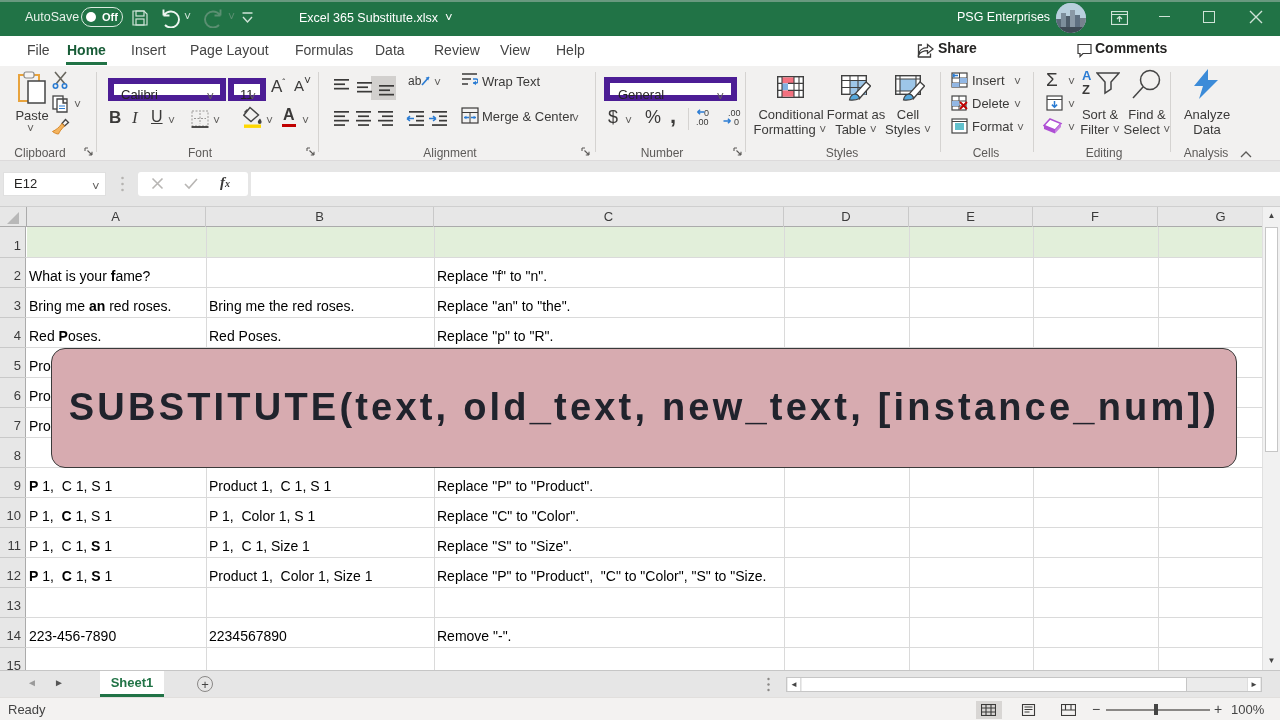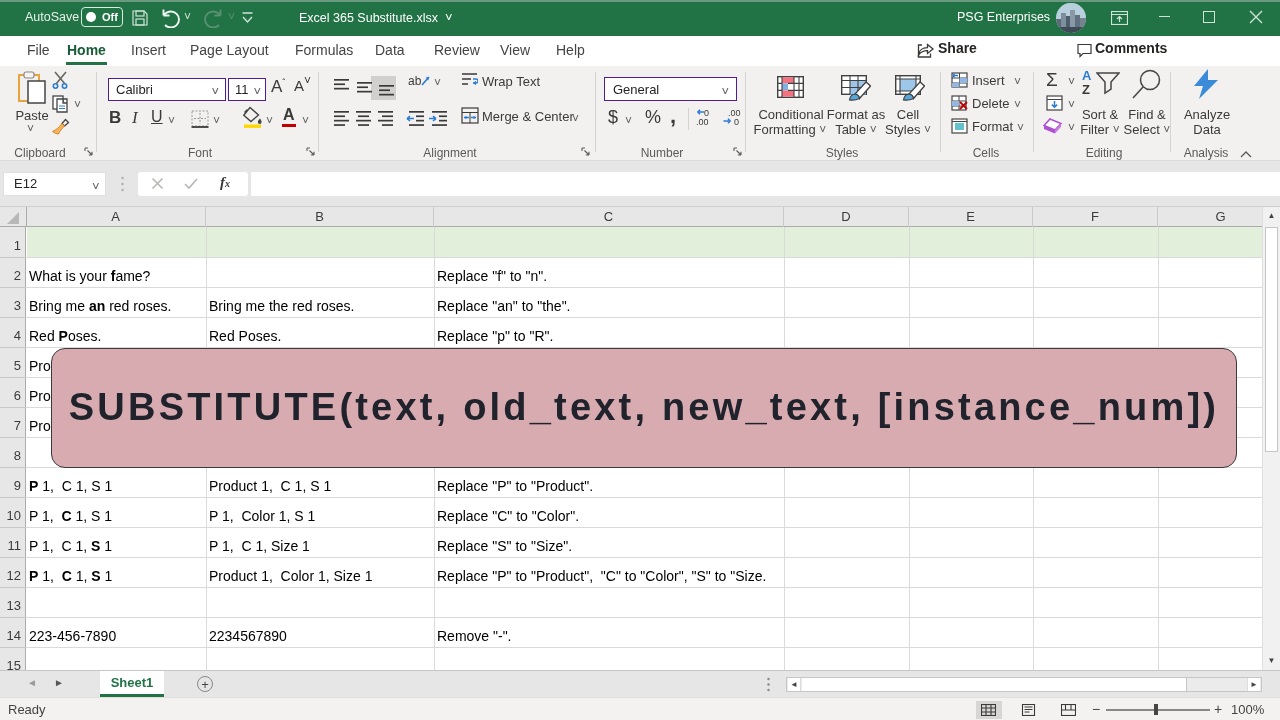--- a/index.html
+++ b/index.html
@@ -4,21 +4,21 @@
 <style>
   * { margin:0; padding:0; box-sizing:border-box; }
   html,body { width:1280px; height:720px; overflow:hidden; }
   #app { position:relative; width:1280px; height:720px; font-family:"Liberation Sans",sans-serif; background:#fff; }
   .abs { position:absolute; }
 
   
   #titlebar { position:absolute; left:0; top:0; width:1280px; height:36px; background:#217346; }
   #titlebar .topedge { position:absolute; left:0; top:0; width:1280px; height:2px; background:#69997f; }
   #autosave { position:absolute; left:25px; top:10px; color:#e8f1ea; font-size:12.5px; }
-  #asToggle { position:absolute; left:81px; top:7px; width:42px; height:20px; border:1px solid #dcebe1; border-radius:4px; }
+  #asToggle { position:absolute; left:81px; top:7px; width:42px; height:20px; border:1px solid #dcebe1; border-radius:10px; }
   #asKnob { position:absolute; left:4px; top:4px; width:10px; height:10px; border-radius:50%; background:#fff; }
   #asOff { position:absolute; left:20px; top:3px; color:#fff; font-size:11px; font-weight:bold; }
   #docTitle { position:absolute; left:299px; top:10px; color:#fff; font-size:12.5px; }
   #searchBox { position:absolute; left:479px; top:6px; width:343px; height:23px; background:#aecfbe; border-radius:2px; }
   #searchBox .stext { position:absolute; left:54px; top:4px; color:#2f4a3c; font-size:13px; }
   #psg { position:absolute; left:957px; top:10px; color:#fff; font-size:12.5px; }
   #avatar { position:absolute; left:1056px; top:3px; width:30px; height:30px; border-radius:50%;
             background:linear-gradient(180deg,#9db6c8 0%,#7e9ab3 45%,#5c7186 70%,#8a8f96 100%); }
 
   
@@ -28,21 +28,21 @@
   #homeUnderline { position:absolute; left:66px; top:26px; width:41px; height:3px; background:#217346; }
   .topbtn { position:absolute; top:4px; height:23px; font-size:14px; color:#252423; font-weight:bold; }
 
   
   #ribbon { position:absolute; left:0; top:66px; width:1280px; height:95px; background:#f2f1f0; border-bottom:1px solid #dcdadb; }
   .gdiv { position:absolute; top:6px; width:1px; height:80px; background:#d5d3d1; }
   .glabel { position:absolute; top:80px; width:120px; text-align:center; font-size:12px; color:#5c5a58; }
   .launcher { position:absolute; top:81px; width:10px; height:10px; }
   .ribtxt { font-size:13px; color:#3b3a39; }
   .caret { color:#605e5c; }
-  .combob { position:absolute; background:#fff; border:1px solid #4c1d95; font-size:13px; color:#252423; }
+  .combob { position:absolute; background:#fff; border:6px solid #4c1d95; font-size:13px; color:#252423; }
 
   
   #fxbar { position:absolute; left:0; top:161px; width:1280px; height:46px; background:#e6e6e6; border-bottom:1px solid #cfcfcf;text-align:right; }
   #nameBox { position:absolute; left:3px; top:11px; width:103px; height:24px; background:#fff; border:1px solid #e0e0e0; }
   #fxIcons { position:absolute; left:138px; top:11px; width:110px; height:24px; background:#fff; border-radius:3px; }
   #fxInput { position:absolute; left:251px; top:11px; width:1029px; height:24px; background:#fff; }
 
   
   #grid { position:absolute; left:0; top:207px; width:1262px; height:463px; background:#fff; overflow:hidden; }
   #colhdr { position:absolute; left:0; top:0; width:1262px; height:20px; background:#e7e7e7; border-bottom:1px solid #ababab; }

